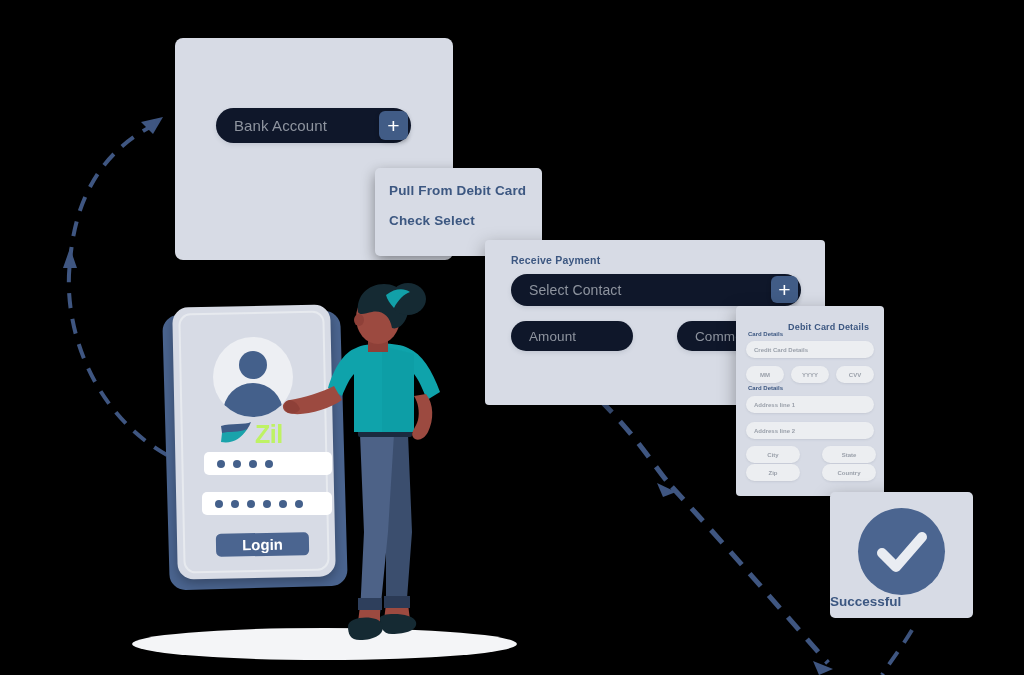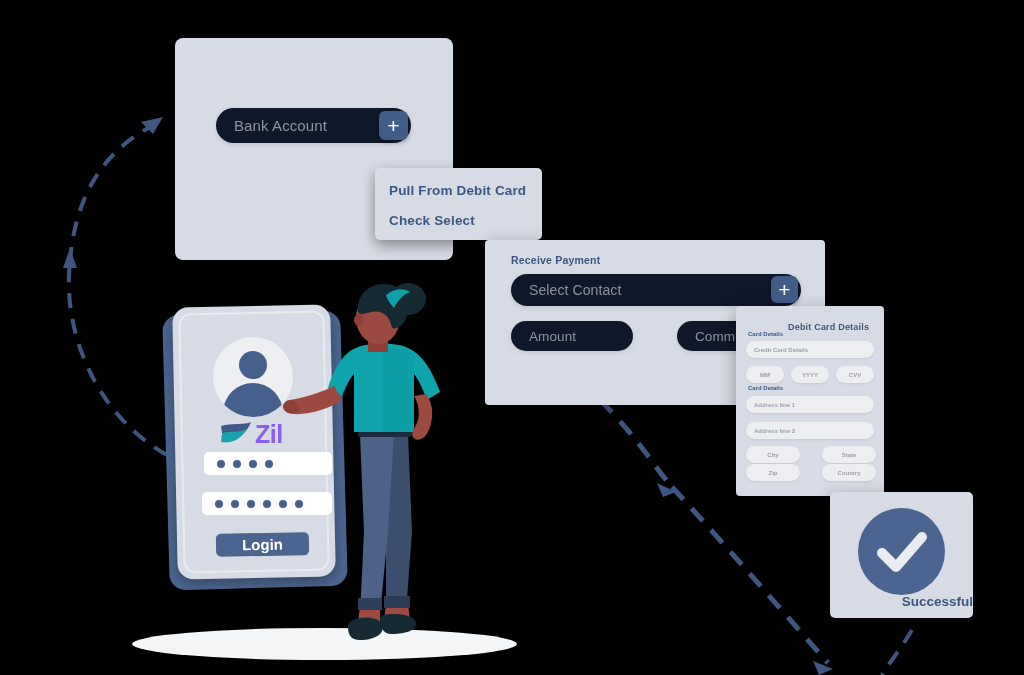--- a/index.html
+++ b/index.html
@@ -41,21 +41,21 @@
     display:flex;align-items:center;padding:0 14px;height:28px;
     box-shadow:0 3px 7px rgba(0,0,0,.3);
   }
   #btn-receive{left:236px;top:150px;}
   .caret{
     width:0;height:0;border-left:5px solid transparent;border-right:5px solid transparent;
     border-top:6px solid #ffffff;margin-left:7px;margin-top:3px;
   }
 
   #dropdown{
-    left:375px;top:168px;width:167px;height:72px;border-radius:5px;
+    left:375px;top:168px;width:167px;height:88px;border-radius:5px;
     background:#d7dbe5;box-shadow:0 5px 14px rgba(0,0,0,.4);
   }
   .dd-item{
     color:#3c5781;font-size:13.5px;font-weight:bold;letter-spacing:.15px;
     padding-left:14px;
   }
   #dd-0{position:absolute;top:15px;}
   #dd-1{position:absolute;top:45px;}
 
   
@@ -84,21 +84,21 @@
   .minifield.center{justify-content:center;}
   .minifield.center .ph{padding-left:0;}
 
   
   #card-success{left:830px;top:492px;width:143px;height:126px;border-radius:5px;}
   #success-circle{
     position:absolute;left:858px;top:508px;width:87px;height:87px;border-radius:50%;
     background:#4b6590;
   }
   #success-label{
-    position:absolute;left:830px;top:594px;width:143px;text-align:right;
+    position:absolute;left:830px;top:594px;width:143px;text-align:left;
     color:#3c5781;font-size:13.5px;font-weight:bold;
   }
 
   
   #phone-back{
     position:absolute;left:166px;top:313px;width:178px;height:275px;
     background:#4b6590;border-radius:16px;transform:rotate(-1.6deg);
   }
   #phone-front{
     position:absolute;left:175px;top:306px;width:158px;height:272px;
@@ -115,21 +115,21 @@
   }
   #avatar-head{
     position:absolute;left:26px;top:14px;width:28px;height:28px;border-radius:50%;
     background:#44608b;
   }
   #avatar-body{
     position:absolute;left:10px;top:46px;width:60px;height:46px;border-radius:30px 30px 0 0;
     background:#44608b;
   }
   #zil-wrap{position:absolute;left:219px;top:418px;width:80px;height:32px;display:flex;align-items:center;}
-  #zil-text{color:#8b5cf6;font-size:25px;font-weight:bold;letter-spacing:-.5px;margin-left:2px;}
+  #zil-text{color:#bef264;font-size:25px;font-weight:bold;letter-spacing:-.5px;margin-left:2px;}
   .pinfield{
     position:absolute;background:#ffffff;border-radius:5px;height:23px;
     display:flex;align-items:center;padding-left:13px;gap:8px;
   }
   #pin1{left:204px;top:452px;width:115px;}
   #pin2{left:202px;top:492px;width:117px;}
   .dot{width:8px;height:8px;border-radius:50%;background:#44608b;}
   #login-btn{
     position:absolute;left:216px;top:533px;width:93px;height:23px;border-radius:5px;
     background:#4b6590;color:#fff;font-size:15px;font-weight:bold;

